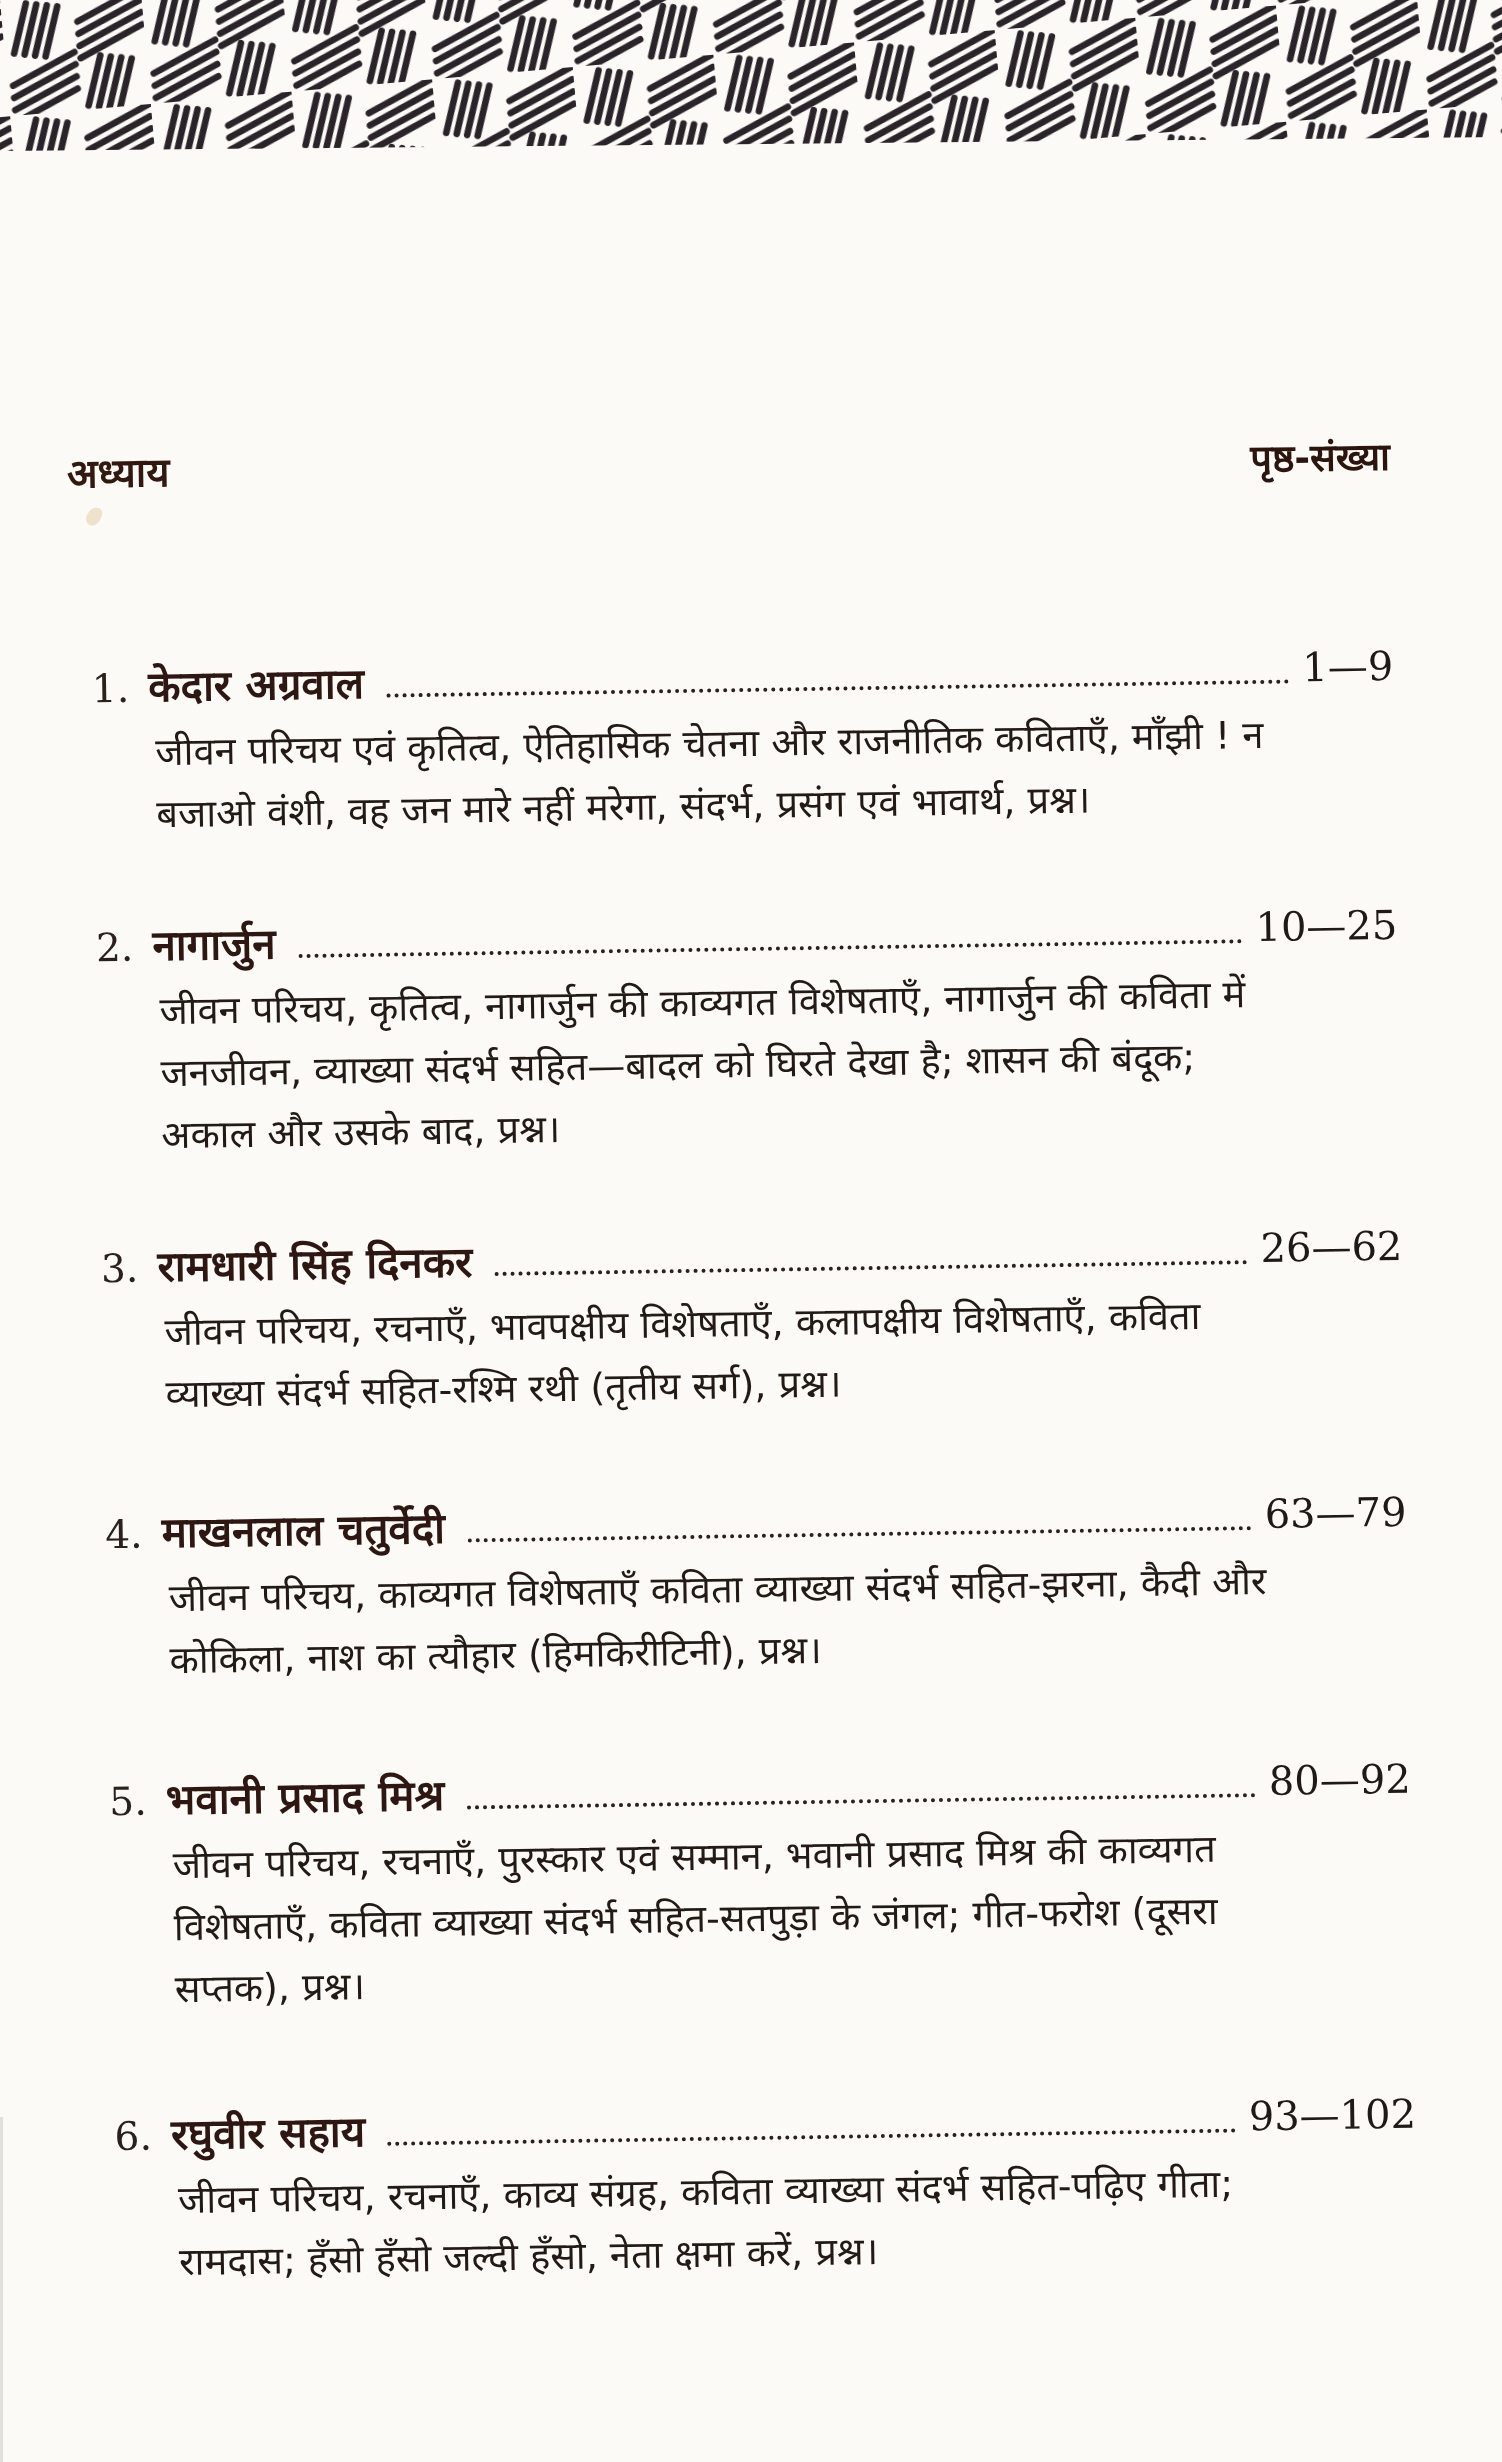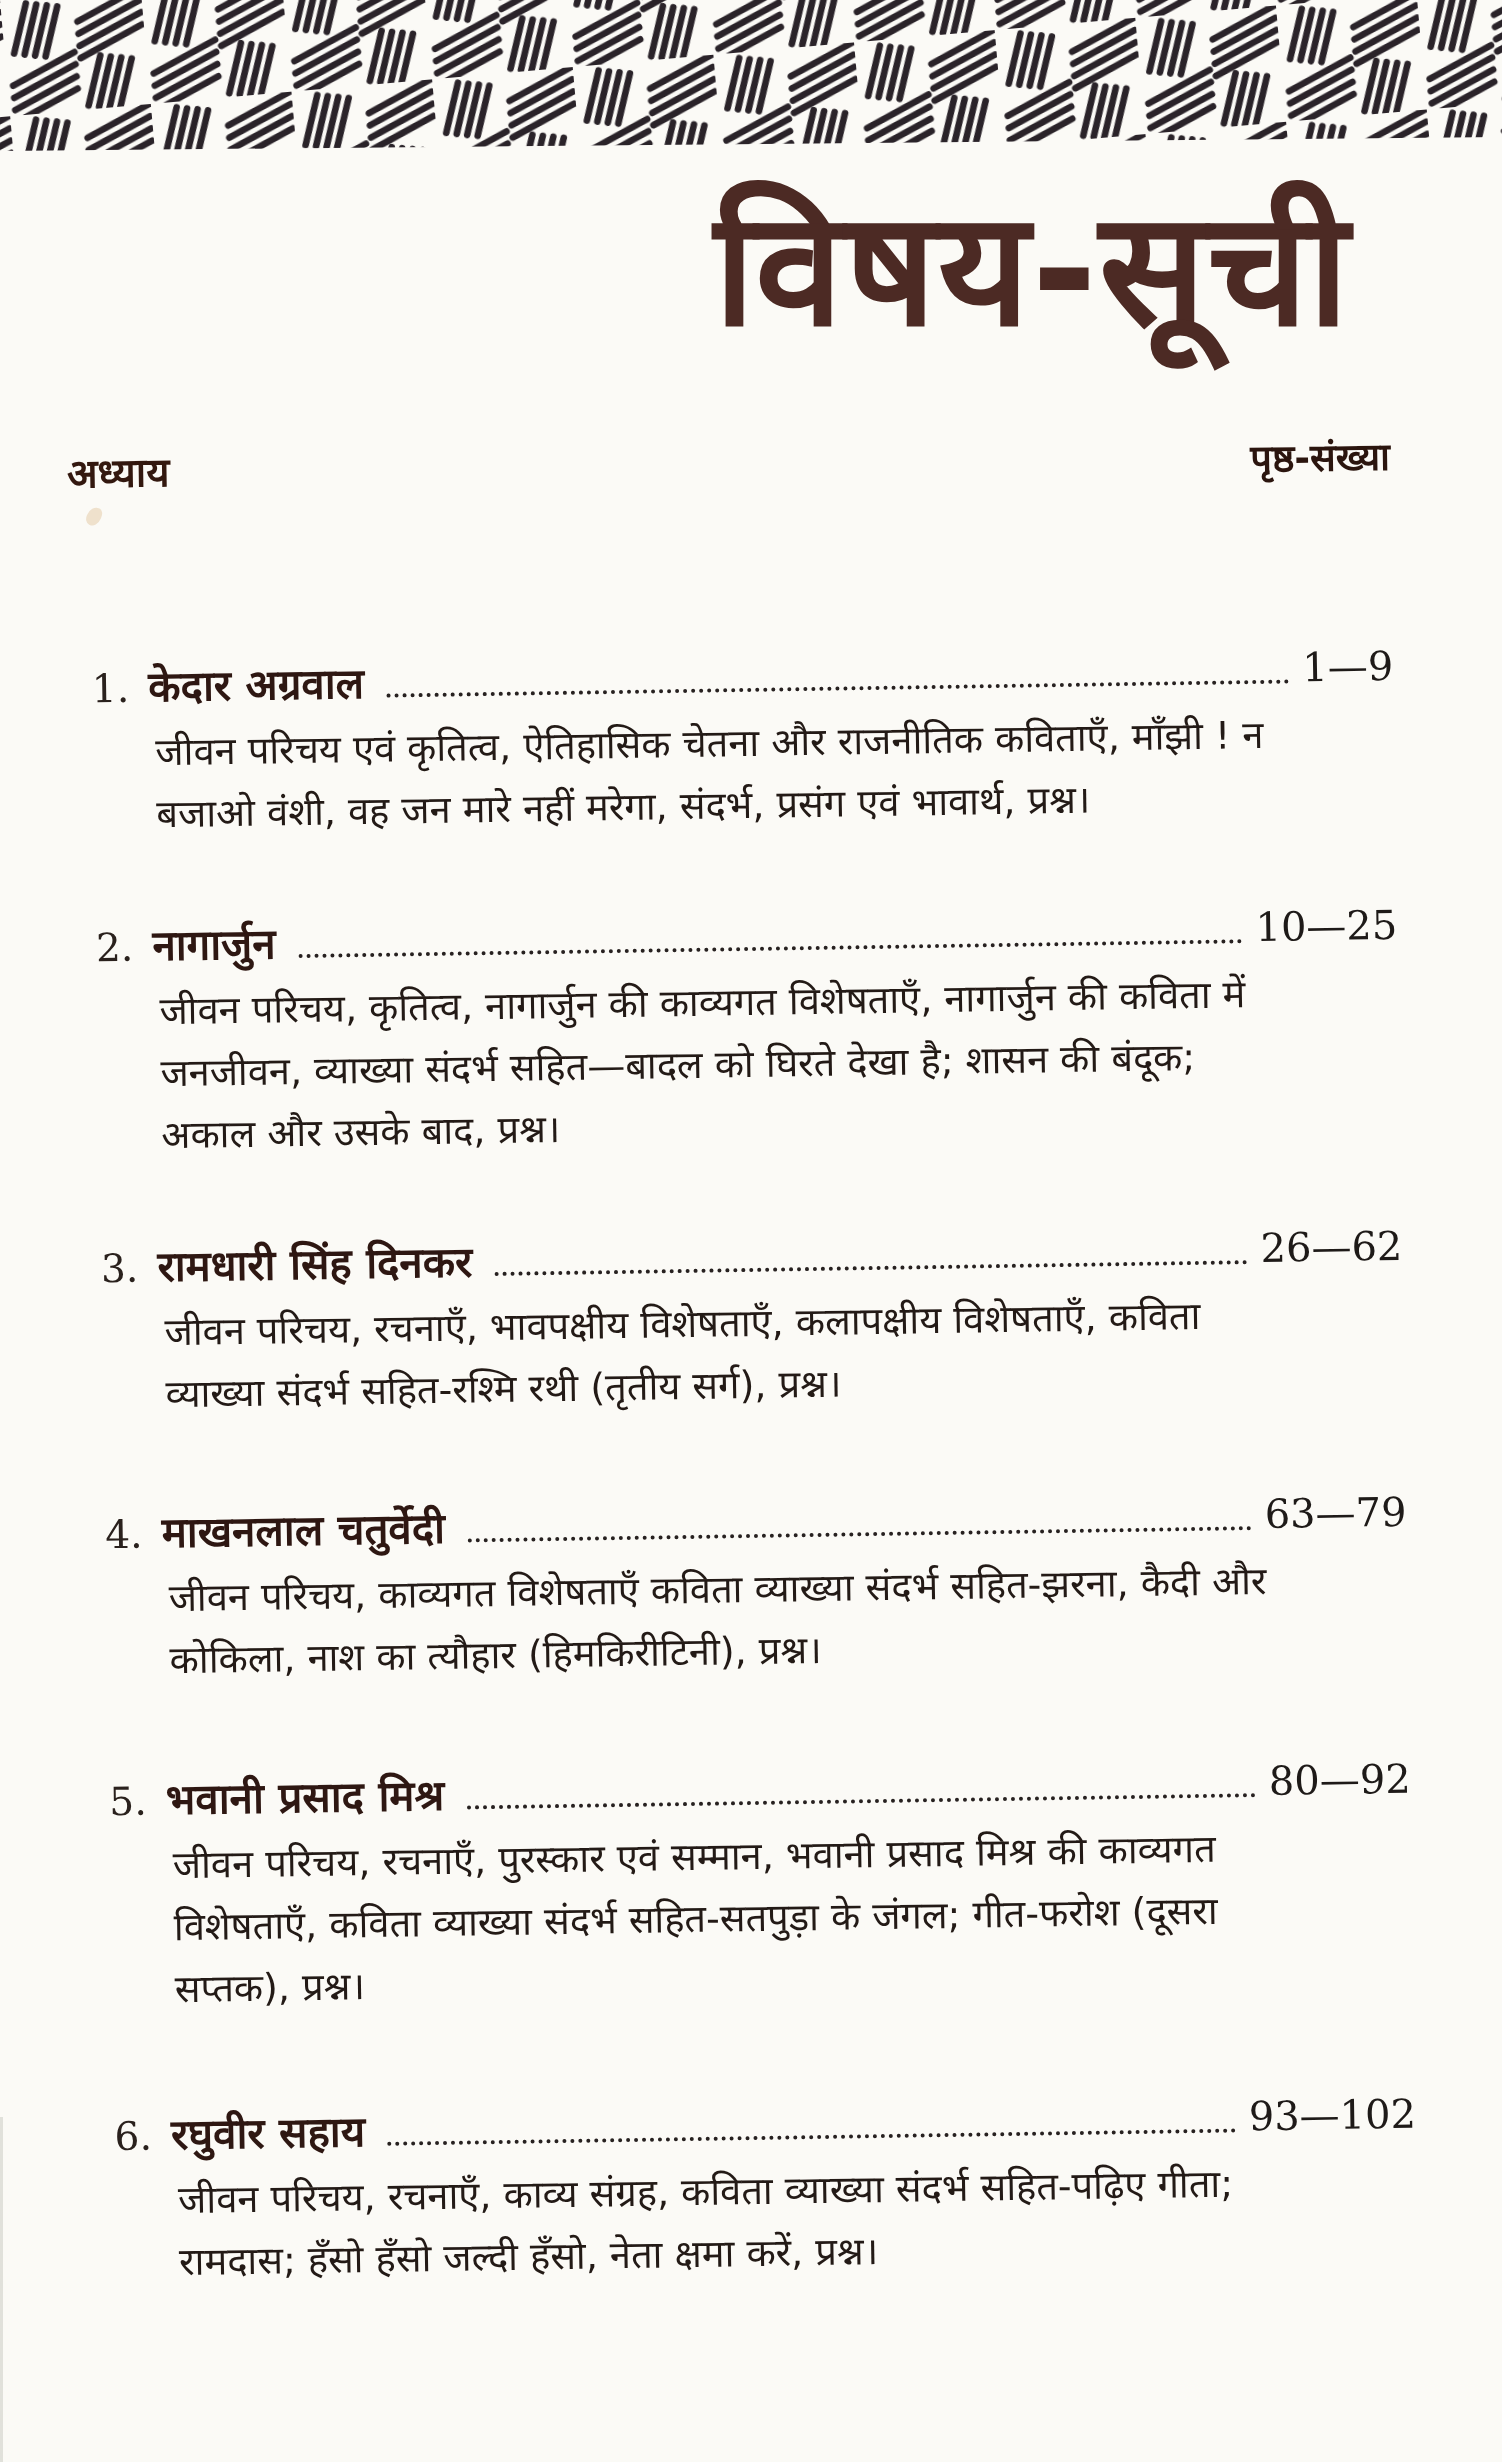--- a/index.html
+++ b/index.html
@@ -119,21 +119,20 @@
             <line x1="95" y1="122" x2="112" y2="70"></line>
             <line x1="106" y1="124" x2="123" y2="72"></line>
             <line x1="117" y1="126" x2="134" y2="74"></line>
           </g>
         </pattern>
       </defs>
       <rect x="0" y="0" width="1600" height="170" fill="url(#hatch)"></rect>
     </svg>
   </div>
 
-  <div class="page-title">विषय-सूची</div>
 
   <div class="content">
 
     <div class="col-head-left">अध्याय</div>
     <div class="col-head-right">पृष्ठ-संख्या</div>
 
     <section class="entry e1">
       <div class="erow">
         <span class="enum">1.</span>
         <span class="etitle">केदार अग्रवाल</span>

